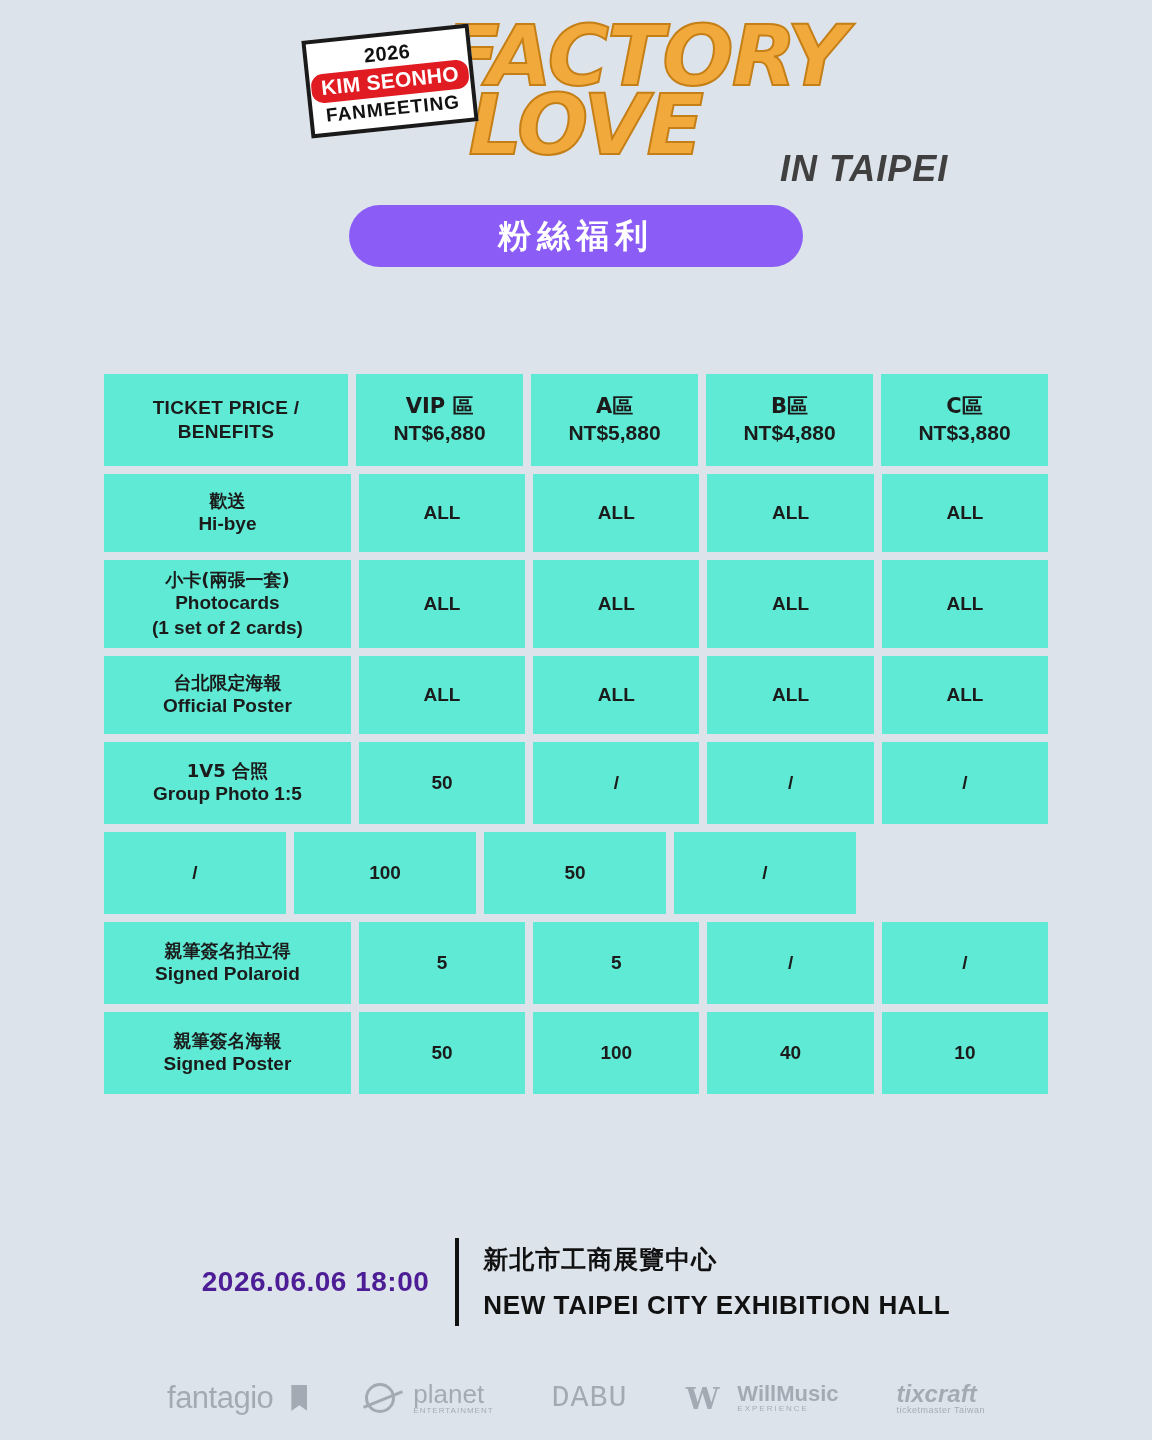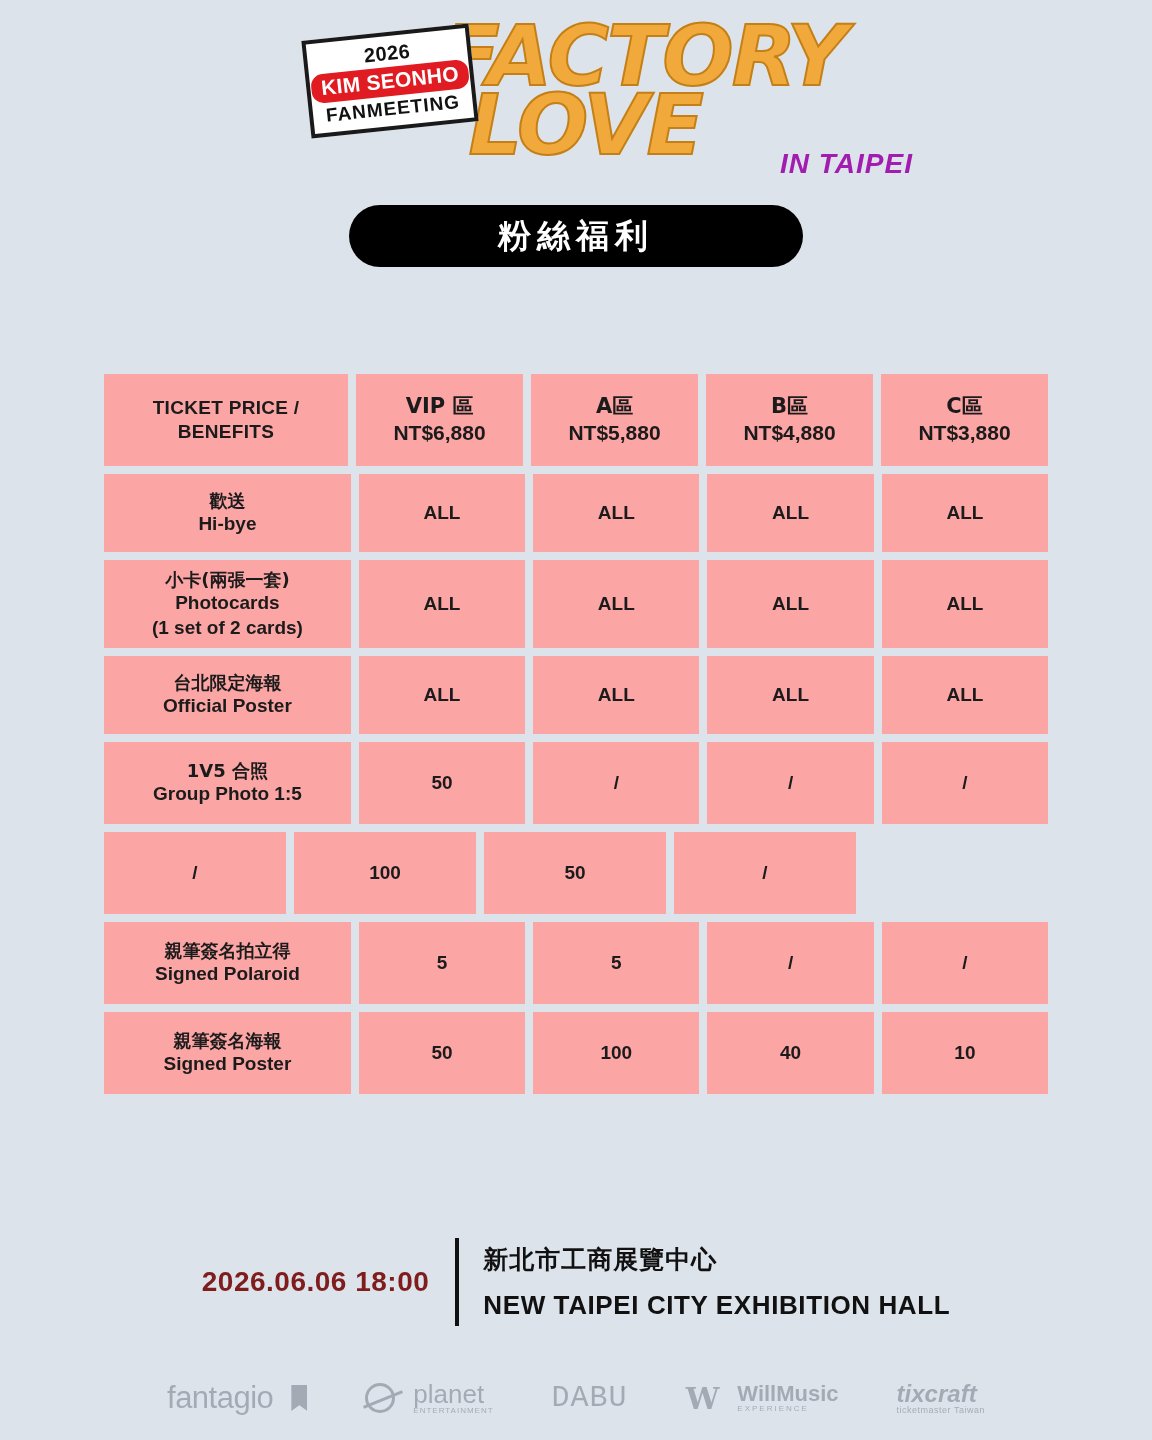--- a/index.html
+++ b/index.html
@@ -74,34 +74,34 @@
     -webkit-text-stroke: 2px #c47f16;
     letter-spacing: -2px;
     line-height: .82;
   }
   .wm1 { font-size: 84px; }
   .wm2 { font-size: 84px; margin-left: -26px; }
   .in-taipei {
     position: absolute;
     left: 780px;
     top: 148px;
-    font-size: 28px;
+    font-size: 36px;
     font-weight: bold;
     font-style: italic;
-    color: #a21caf;
+    color: #404040;
     letter-spacing: 1px;
     z-index: 4;
   }
   .pill {
     position: absolute;
     left: 349px;
     top: 205px;
     width: 454px;
     height: 62px;
-    background: #000000;
+    background: #8b5cf6;
     border-radius: 31px;
     display: flex;
     align-items: center;
     justify-content: center;
   }
   .pill span {
     color: #fff;
     font-size: 33px;
     font-weight: bold;
     letter-spacing: 6px;
@@ -116,21 +116,21 @@
     width: 944px;
     display: flex;
     flex-direction: column;
     gap: 8px;
   }
   .row {
     display: flex;
     gap: 8px;
   }
   .cell {
-    background: #fca5a5;
+    background: #5eead4;
     display: flex;
     flex-direction: column;
     align-items: center;
     justify-content: center;
     color: #1b1b1b;
     text-align: center;
     line-height: 1.28;
   }
   .c-label { width: 266px; }
   .c-col   { width: 182px; }
@@ -150,21 +150,21 @@
     position: absolute;
     left: 0; right: 0;
     top: 1238px;
     display: flex;
     align-items: center;
     justify-content: center;
   }
   .date {
     font-size: 28px;
     font-weight: bold;
-    color: #7f1d1d;
+    color: #4c1d95;
     letter-spacing: .5px;
     margin-right: 26px;
   }
   .divider {
     width: 4px;
     height: 88px;
     background: #111;
     margin-right: 24px;
   }
   .venue { display: flex; flex-direction: column; gap: 14px; }

